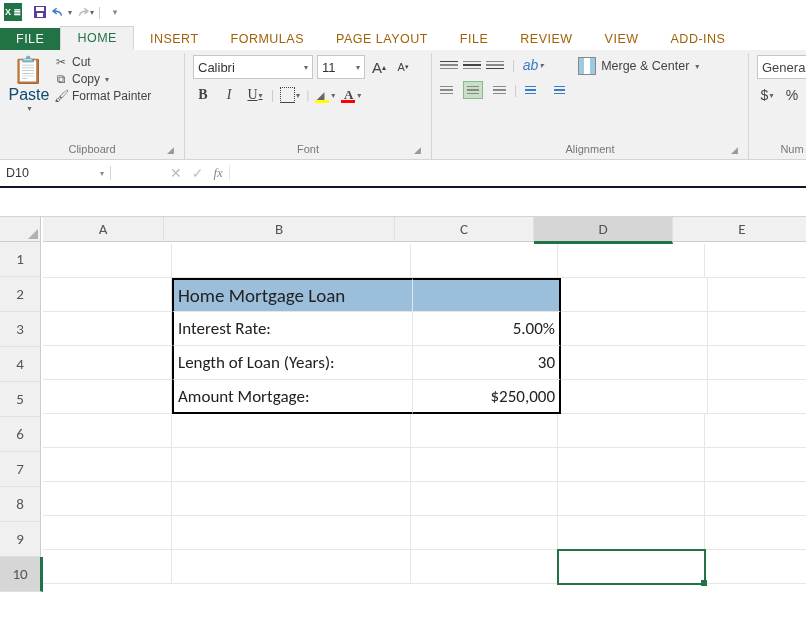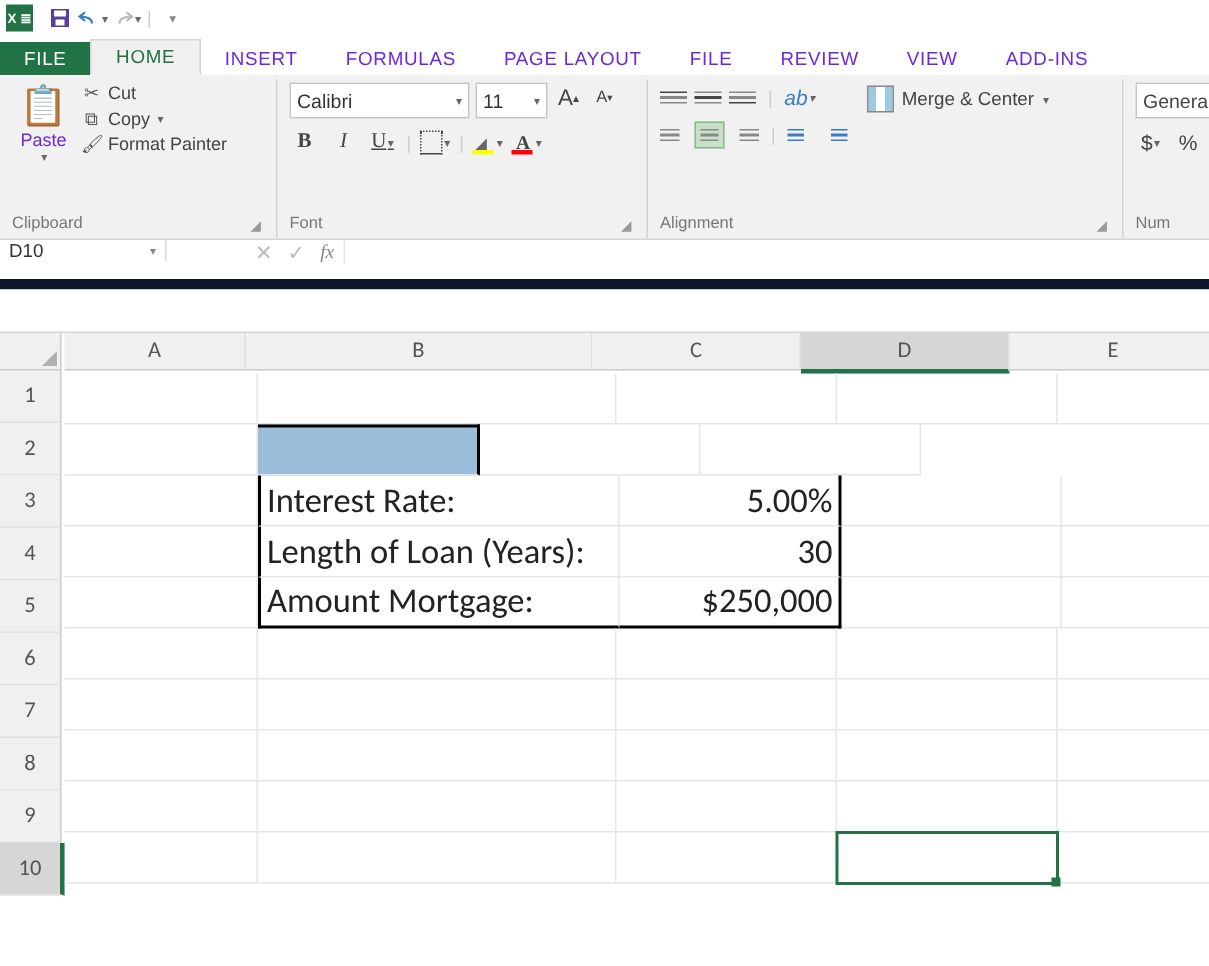--- a/index.html
+++ b/index.html
@@ -2,36 +2,36 @@
 <html><head>
 <meta charset="utf-8">
 <style>
 html,body{margin:0;padding:0;font-family:"Segoe UI",Arial,sans-serif;font-size:12px;color:#444;background:#fff;overflow:hidden;width:806px;height:644px}
 .qat{height:24px;background:#fff;display:flex;align-items:center;padding:0 4px;gap:2px}
 .qat .xl-icon{width:18px;height:18px;background:#217346;color:#fff;font-weight:bold;font-size:9px;display:flex;align-items:center;justify-content:center;margin-right:6px}
 .qat-btn{width:20px;height:20px;display:flex;align-items:center;justify-content:center;color:#666}
 .qat-btn.dim{color:#bbb}
 .qat-sep{color:#ccc;margin:0 2px}
 .tabs{height:26px;display:flex;align-items:flex-end;background:#fff}
-.tab{padding:4px 16px;font-size:12.5px;color:#6d28d9;letter-spacing:0.5px;cursor:pointer}
+.tab{padding:4px 16px;font-size:12.5px;color:#a16207;letter-spacing:0.5px;cursor:pointer}
 .tab.file{background:#217346;color:#fff}
 .tab.active{color:#217346;border:1px solid #d4d4d4;border-bottom:1px solid #f1f1f1;background:#f1f1f1}
 .ribbon{height:106px;background:#f1f1f1;border-bottom:1px solid #d4d4d4;display:flex;padding:3px 0 0 0}
 .group{border-right:1px solid #d4d4d4;padding:0 8px;display:flex;flex-direction:column;justify-content:space-between;position:relative;flex-shrink:0}
 .group-body{flex:1;display:flex;align-items:flex-start;padding-top:2px}
-.group-label{font-size:11px;color:#777;padding:2px 0 4px;position:relative}
+.group-label{text-align:center;font-size:11px;color:#777;padding:2px 0 4px;position:relative}
 .dlaunch{position:absolute;right:2px;bottom:4px;font-size:9px;color:#999}
 .paste-big{display:flex;flex-direction:column;align-items:center;width:42px}
 .paste-big .ic{font-size:26px;color:#d98c2b}
-.paste-big .lbl{font-size:12px;color:#6d28d9}
+.paste-big .lbl{font-size:16px;color:#0c4a6e}
 .clip-list{display:flex;flex-direction:column;gap:3px;margin-left:4px;font-size:12px;color:#444}
 .clip-list div{display:flex;align-items:center;gap:4px}
 .clip-list .ic{width:14px;text-align:center;color:#555}
 .font-col{display:flex;flex-direction:column;gap:6px}
-.font-row1{display:flex;align-items:flex-start;gap:4px}
+.font-row1{display:flex;align-items:center;gap:4px}
 .font-row2{display:flex;align-items:center;gap:6px}
 .combo{border:1px solid #c6c6c6;background:#fff;height:22px;display:flex;align-items:center;padding:0 4px;font-size:13px;color:#333}
 .combo.name{width:110px}
 .combo.size{width:38px}
 .combo .arr{margin-left:auto;font-size:8px;color:#666}
 .rb{width:20px;height:20px;display:flex;align-items:center;justify-content:center;font-size:14px;color:#444}
 .rb.b{font-weight:bold;font-family:"Times New Roman",serif}
 .rb.i{font-style:italic;font-family:"Times New Roman",serif}
 .rb.u{text-decoration:underline;font-family:"Times New Roman",serif}
 .dd{font-size:8px;color:#666;margin-left:1px}
@@ -53,42 +53,42 @@
 .ha-c span{width:70%;margin:0 auto}
 .ha-c.sel{background:#c8e0c8;border:1px solid #8ab88a}
 .ha-r span{width:70%;margin-left:auto}
 .indent-ic{width:18px;height:16px;display:flex;flex-direction:column;justify-content:center;gap:2px;position:relative}
 .indent-ic span{height:1.5px;background:#3b7dc4;width:60%}
 .wrap-merge{display:flex;flex-direction:column;gap:6px;margin-left:8px}
 .wm-btn{display:flex;align-items:center;gap:5px;font-size:12.5px;color:#444;padding:2px 4px}
 .wm-ic{width:16px;height:16px;border:1px solid #888}
 .num-col{display:flex;flex-direction:column;gap:6px}
 .num-combo{border:1px solid #c6c6c6;background:#fff;height:22px;display:flex;align-items:center;padding:0 4px;font-size:13px;width:60px}
-.fbar{height:26px;border-bottom:7px solid #0f172a;display:flex;align-items:flex-start}
+.fbar{height:26px;border-bottom:2px solid #0f172a;display:flex;align-items:center}
 .namebox{width:98px;border-right:1px solid #d4d4d4;display:flex;align-items:center;padding:0 6px;font-size:12.5px;color:#333;background:#fff}
 .namebox .arr{margin-left:auto;font-size:8px;color:#888}
 .fbar-gap{width:52px;border-right:1px solid #e5e5e5}
 .fbar-btns{display:flex;align-items:center;padding:0 6px;gap:10px;color:#bbb;font-size:14px;border-right:1px solid #e5e5e5}
 .fbar-btns .fx{font-style:italic;font-family:"Times New Roman",serif;color:#888;font-size:13px}
 .fbar-input{flex:1;padding:0 6px;display:flex;align-items:center}
 .gap{height:28px;border-bottom:1px solid #d4d4d4;background:#fff}
 .sheet{display:flex;font-family:Calibri,Arial,sans-serif;font-size:17px;color:#222}
 .rowhdrs{display:flex;flex-direction:column}
 .corner{width:40px;height:24px;background:#f0f0f0;border-right:1px solid #ccc;border-bottom:1px solid #ccc;position:relative}
 .corner::after{content:"";position:absolute;right:2px;bottom:2px;border:5px solid transparent;border-right-color:#b0b0b0;border-bottom-color:#b0b0b0}
 .rh{width:40px;height:34px;background:#f0f0f0;border-right:1px solid #ccc;border-bottom:1px solid #e0e0e0;display:flex;align-items:center;justify-content:center;font-size:15px;color:#555}
 .rh.sel{background:#d6d6d6;border-right:3px solid #217346}
 .cols{display:flex;flex-direction:column}
 .colhdrs{display:flex}
 .ch{height:24px;background:#f0f0f0;border-right:1px solid #e0e0e0;border-bottom:1px solid #ccc;display:flex;align-items:center;justify-content:center;font-size:15px;color:#555}
 .ch.sel{background:#d6d6d6;border-bottom:3px solid #217346}
 .cA{width:120px}.cB{width:230px}.cC{width:138px}.cD{width:138px}.cE{width:138px}
 .gridrows{display:flex;flex-direction:column}
 .row{display:flex;height:34px}
-.cell{border-right:1px solid #e6e6e6;border-bottom:1px solid #e6e6e6;padding:0 4px;display:flex;align-items:center;font-size:23px}
+.cell{border-right:1px solid #e6e6e6;border-bottom:1px solid #e6e6e6;padding:0 4px;display:flex;align-items:center;font-size:17px}
 .cell.r{justify-content:flex-end}
 .hdrcell{background:#9bbfdb;font-size:19px}
 .bt{border-top:2px solid #000}
 .bb{border-bottom:2px solid #000}
 .bl{border-left:2px solid #000}
 .br{border-right:2px solid #000}
 .active-cell{outline:2px solid #217346;outline-offset:-1px;position:relative}
 .active-cell::after{content:"";position:absolute;right:-3px;bottom:-3px;width:6px;height:6px;background:#217346}
 svg{display:block}
 </style>
@@ -319,20 +319,21 @@
     <div class="gridrows">
       <div class="row">
           <div class="cell cA"></div>
           <div class="cell cB"></div>
           <div class="cell cC"></div>
           <div class="cell cD"></div>
           <div class="cell cE"></div>
         </div>
       <div class="row">
           <div class="cell cA"></div>
+          <div class="cell cB hdrcell bt bl">Home Mortgage Loan</div>
           <div class="cell cC hdrcell bt br"></div>
           <div class="cell cD"></div>
           <div class="cell cE"></div>
         </div>
       <div class="row">
           <div class="cell cA"></div>
           <div class="cell cB bl">Interest Rate:</div>
           <div class="cell cC br r">5.00%</div>
           <div class="cell cD"></div>
           <div class="cell cE"></div>

